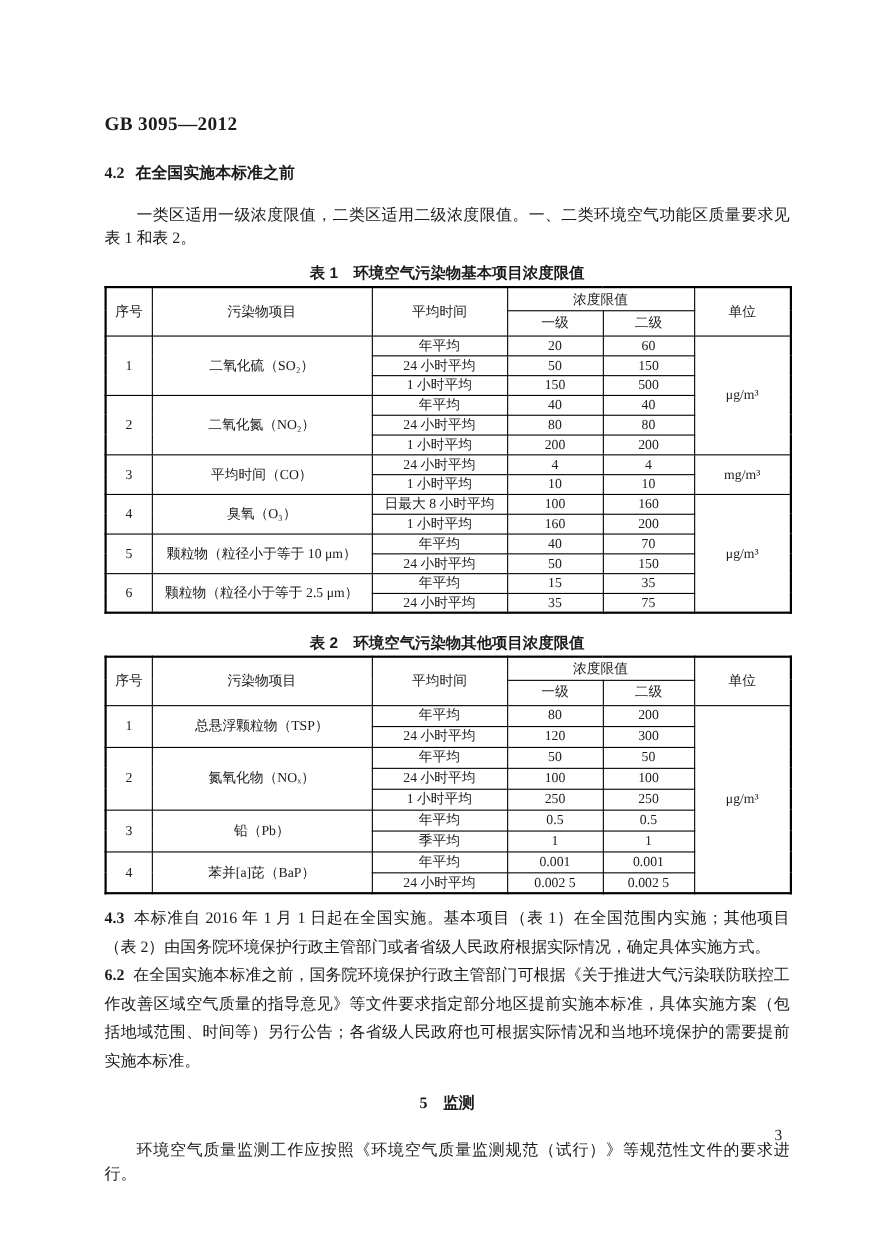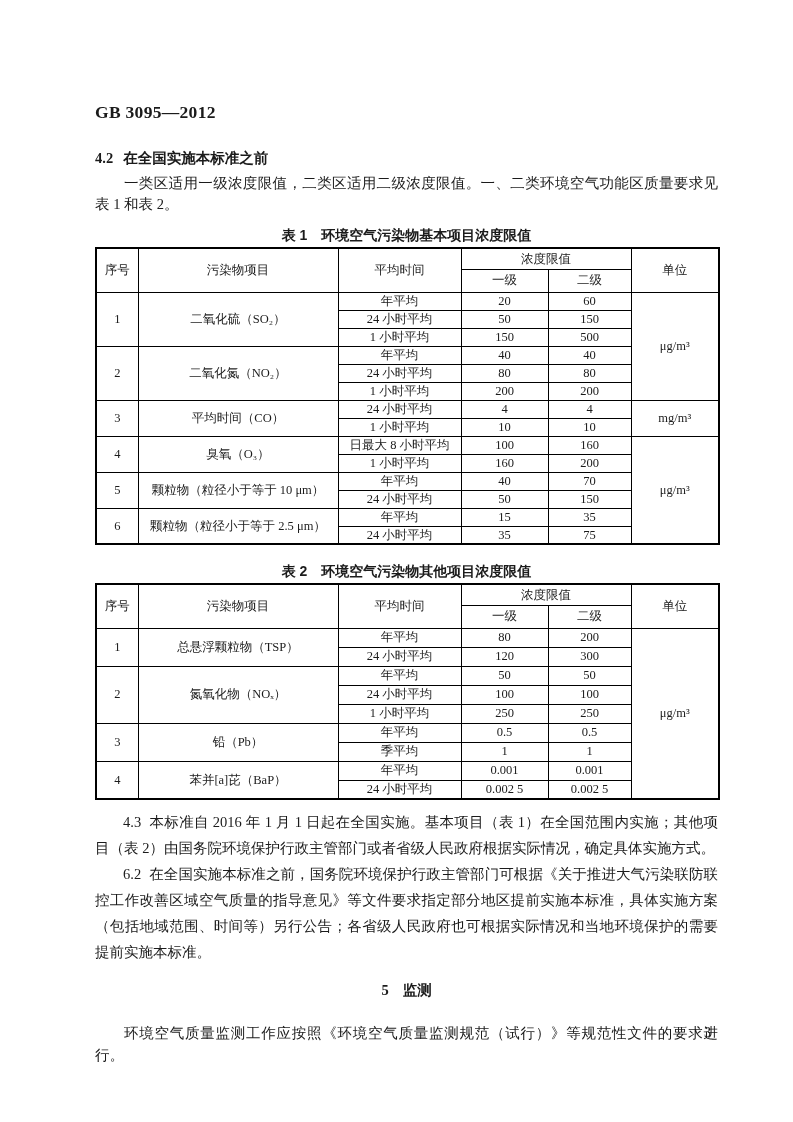--- a/index.html
+++ b/index.html
@@ -18,21 +18,21 @@
     font-size:17.5px; font-weight:bold; line-height:20px;
     letter-spacing:0.3px;
   }
 
   .sec-heading {
     margin-top:26px; font-size:14.5px; font-weight:bold; line-height:20px;
   }
   .sec-heading .sec-num { margin-right:10px; }
 
   .para-42 {
-    margin-top:5px; font-size:14.5px; line-height:21px;
+    margin-top:18px; font-size:14.5px; line-height:21px;
     text-align:justify; text-indent:2em;
   }
 
   .tbl-title {
     margin-top:11px; text-align:center;
     font-size:14px; font-weight:bold; line-height:18px;
     font-family:"Liberation Sans","DejaVu Sans",sans-serif;
   }
   .tbl-title.second { margin-top:17px; }
 
@@ -54,21 +54,21 @@
   table.limits thead tr.h2 th { height:23px; }
   table.t1 tbody td { height:18px; }
   table.t2 tbody td { height:19px; }
   .unit-cell { font-size:12.5px; }
 
   .para-body {
     font-size:14.5px; line-height:26px; text-align:justify;
   }
   .para-43 { margin-top:9px; }
   .para-44 { margin-top:0; }
-  .para-body .sec-num { font-weight:normal; margin-right:8px;margin-left:28px; }
+  .para-body .sec-num { font-weight:bold; margin-right:8px; }
 
   .sec5-heading { margin-top:14px; font-size:14.5px; font-weight:bold; line-height:22px;text-align:center; }
   .sec5-heading .sec-num { margin-right:14px; }
 
   .para-5 {
     margin-top:21px; font-size:14.5px; line-height:22px;
     text-align:justify; text-indent:2em;
   }
 
   .page-number {

